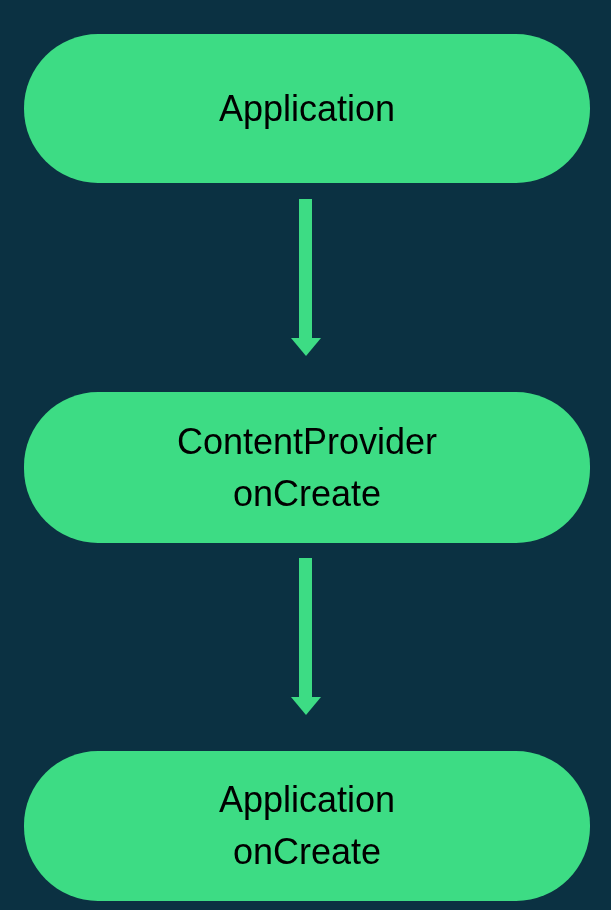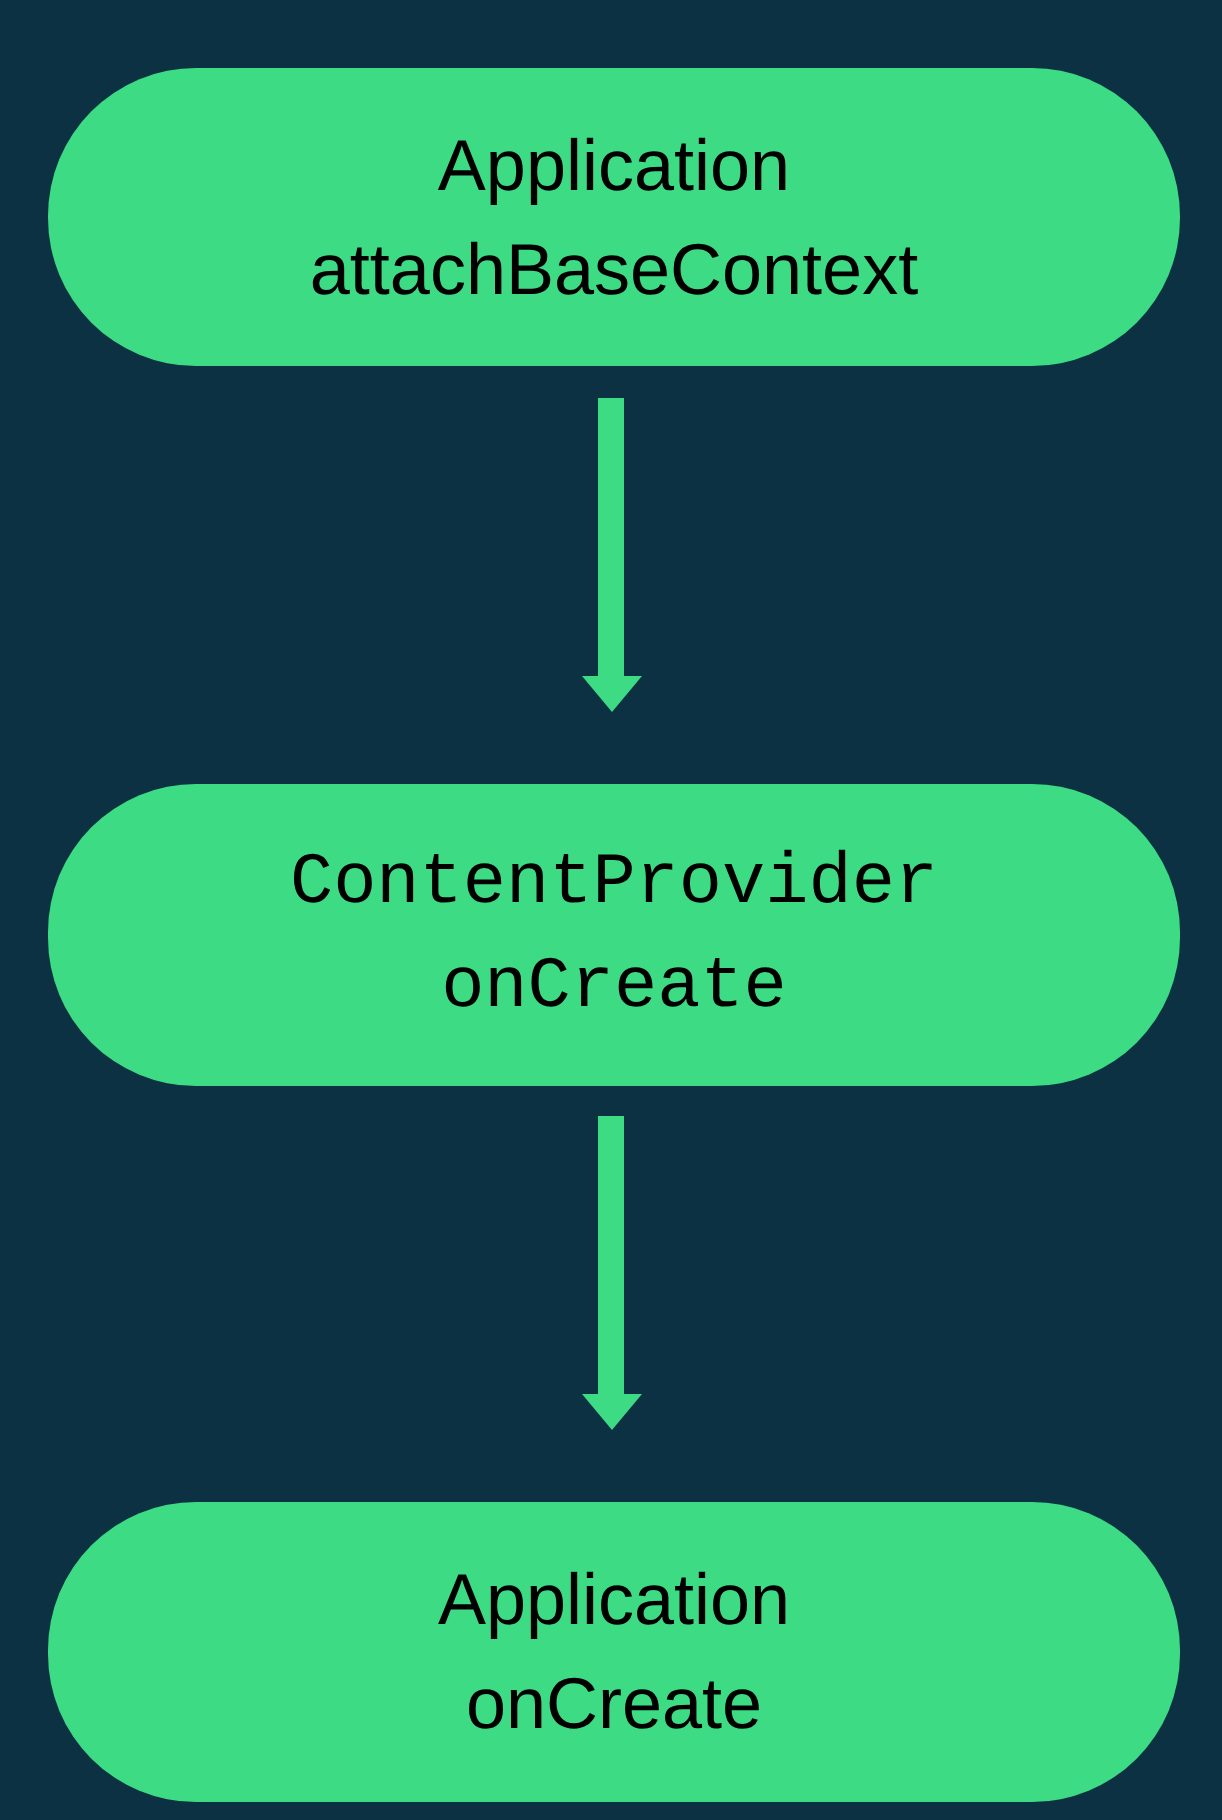--- a/index.html
+++ b/index.html
@@ -34,21 +34,21 @@
   .node-label {
     color: var(--text, #000000);
     font-size: 36px;
     line-height: 52px;
     font-weight: 400;
   }
   .node-label span {
     display: block;
   }
   #node-0 { top: 23px; }
-  #node-1 { top: 381px; height: 151px; font-family: Liberation Mono, monospace; }
+  #node-1 { top: 381px; height: 151px; }
   #node-2 { top: 740px; height: 150px; }
 
   .arrow {
     position: absolute;
     left: 50%;
     transform: translateX(-50%);
     display: flex;
     flex-direction: column;
     align-items: center;
   }
@@ -68,21 +68,20 @@
   }
 </style>
 </head>
 <body style="--bg: #0B3142; --node: #3DDC84; --text: #000000;">
 
 <div class="stage">
 
   <div class="node" id="node-0">
     <div class="node-label">
       <span>Application</span>
-      <span>attachBaseContext</span>
     </div>
   </div>
 
   <div class="arrow" id="arrow-0">
     <div class="arrow-shaft"></div>
     <div class="arrow-head"></div>
   </div>
 
   <div class="node" id="node-1">
     <div class="node-label">

